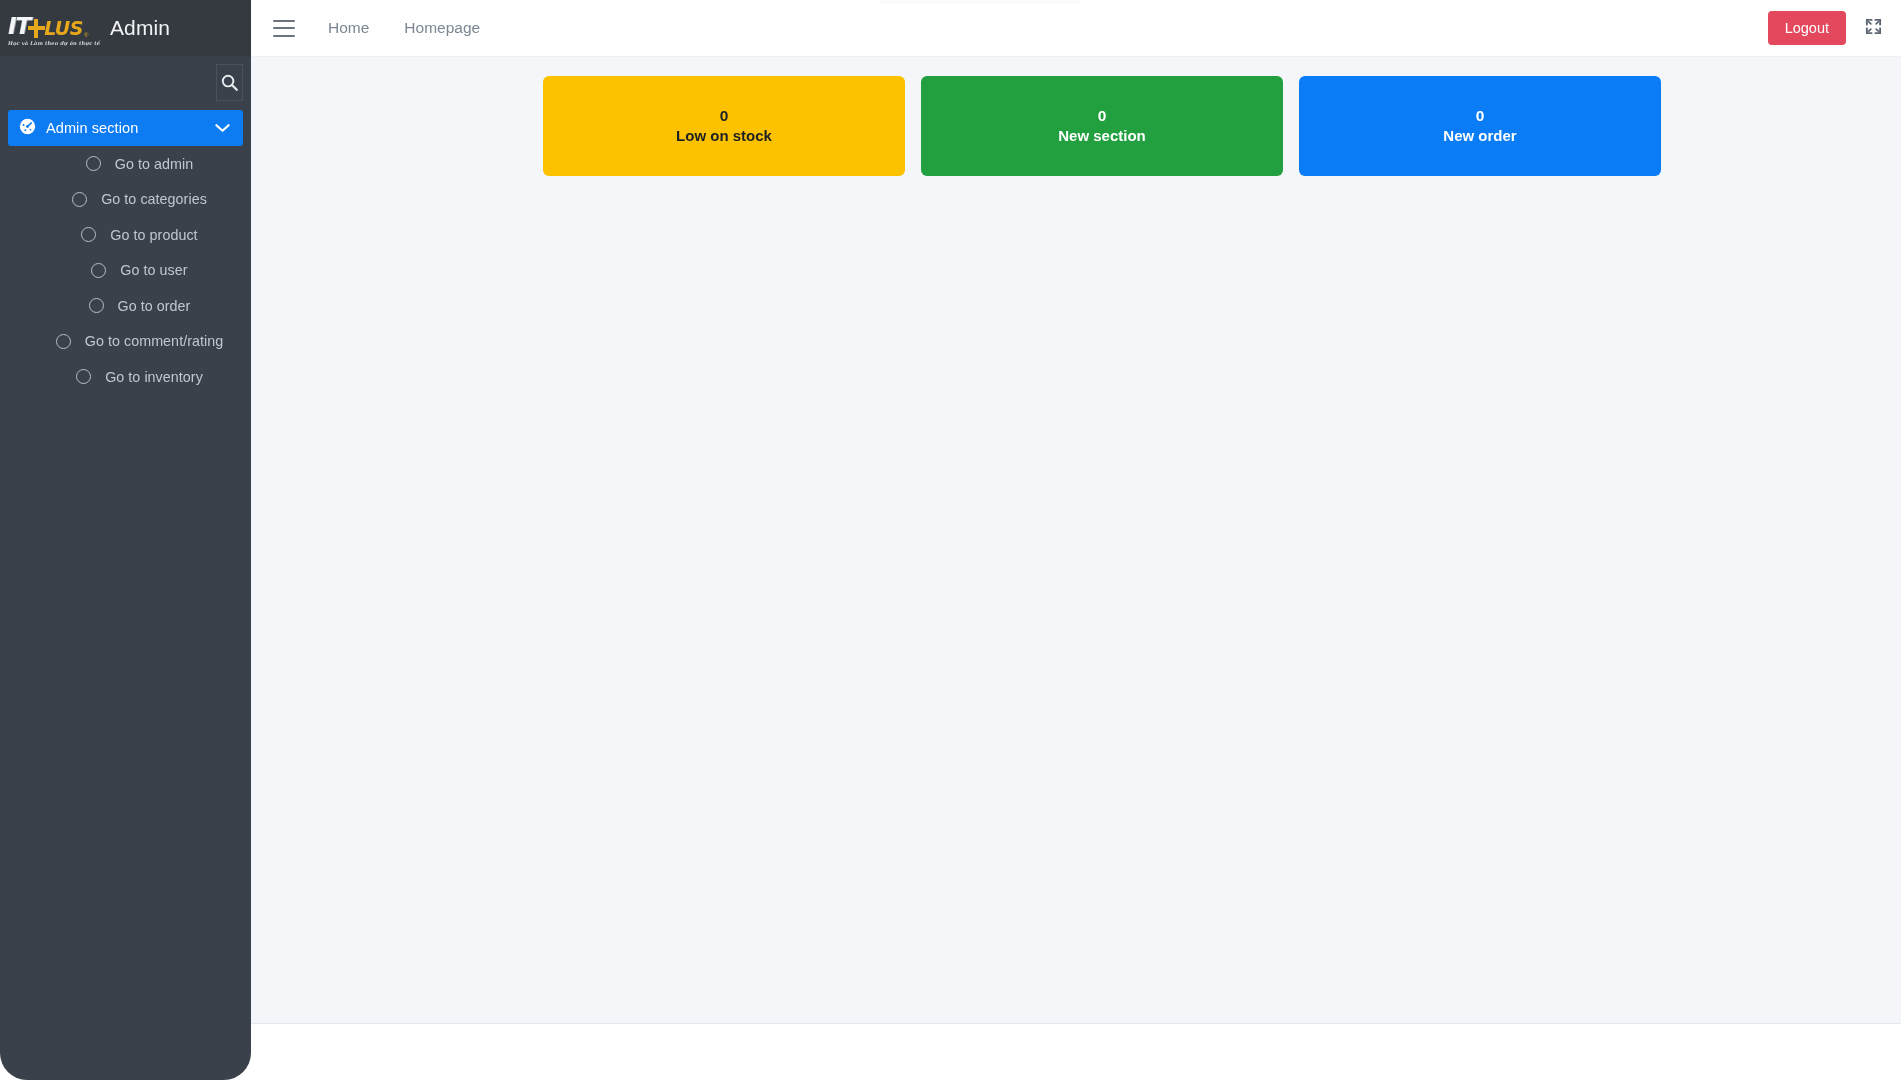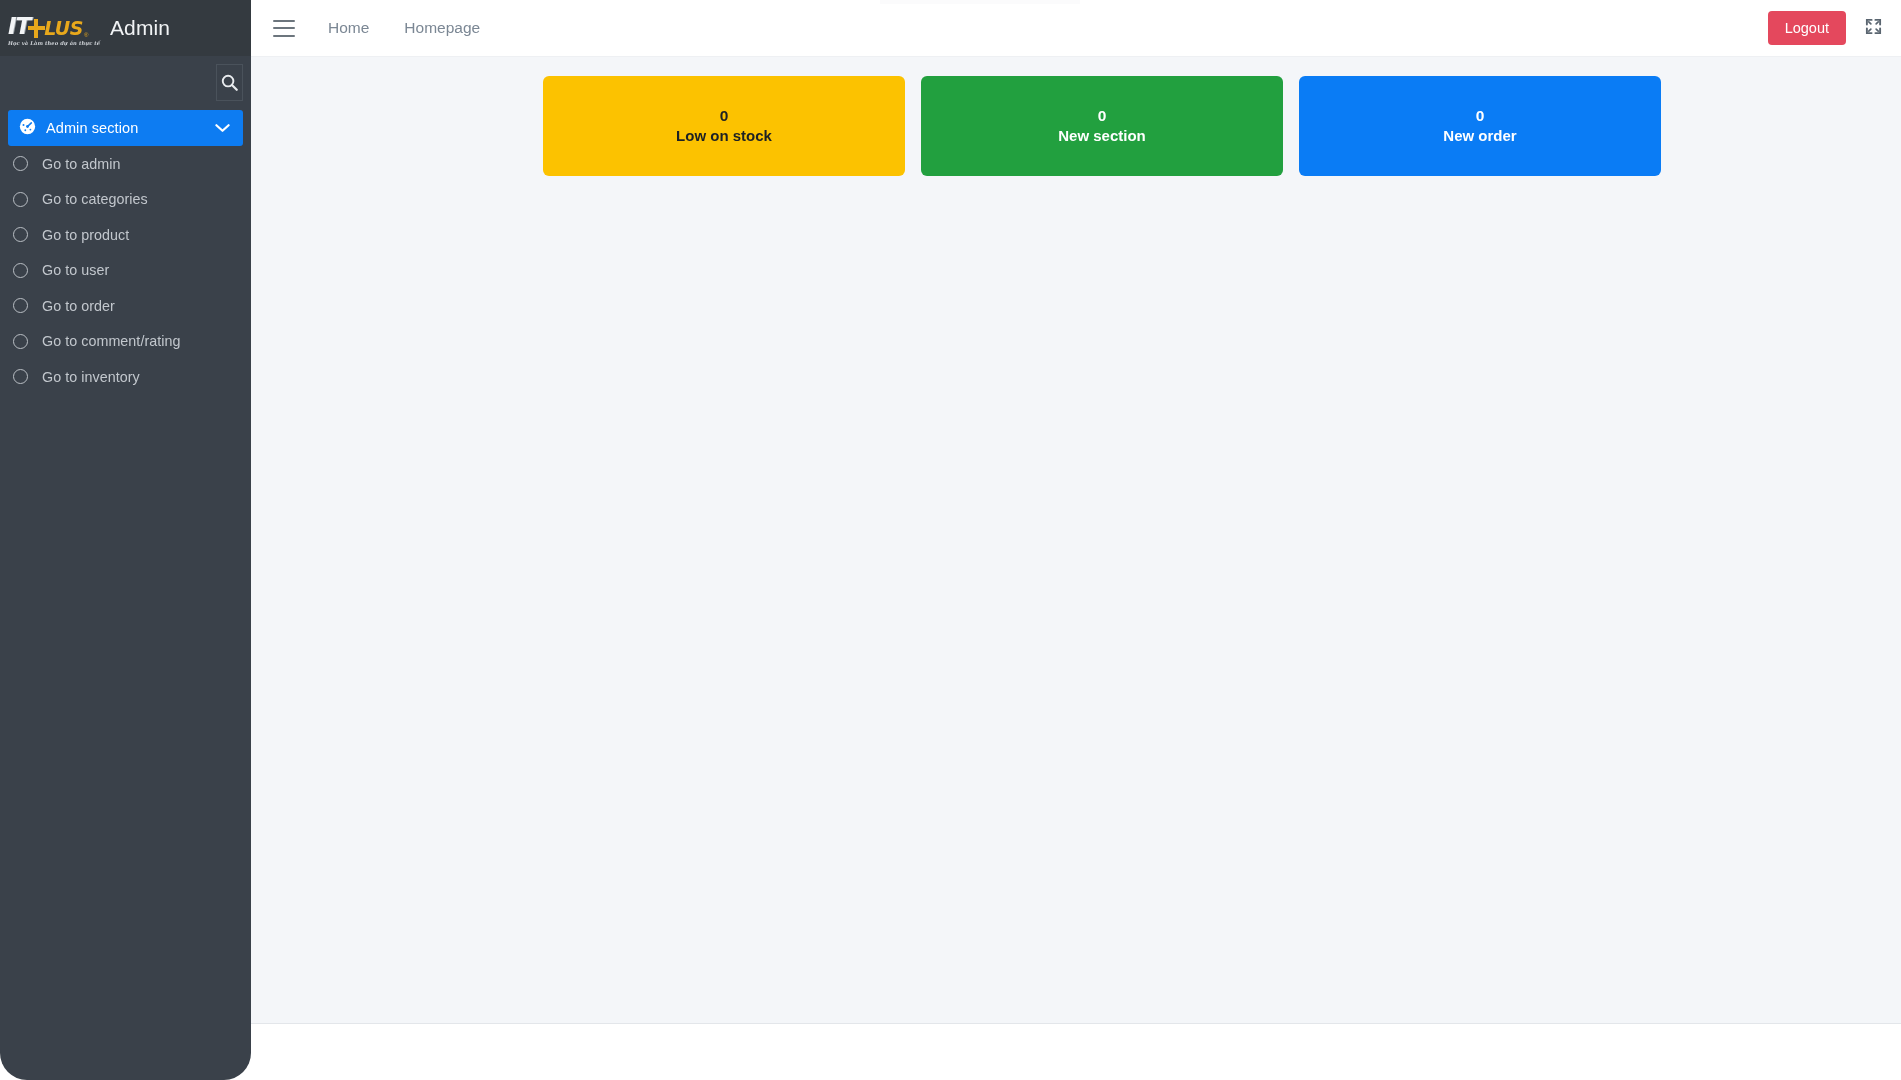--- a/index.html
+++ b/index.html
@@ -162,23 +162,24 @@
     color: #ffffff;
     font-size: 14.5px;
     font-weight: normal;
     letter-spacing: 0.1px;
   }
   .chev { display: block; }
   .nav-item {
     display: flex;
     align-items: center;
     height: 35.5px;
-    padding-left: 13px;
+    padding-left: 28px;
     gap: 14px;
     cursor: pointer;
+    justify-content: center;
   }
   .nav-item .circ {
     width: 15px; height: 15px;
     border: 1.6px solid #b9bec4;
     border-radius: 50%;
     flex: 0 0 15px;
   }
   .nav-item-label {
     color: #c2c7cd;
     font-size: 14.3px;

